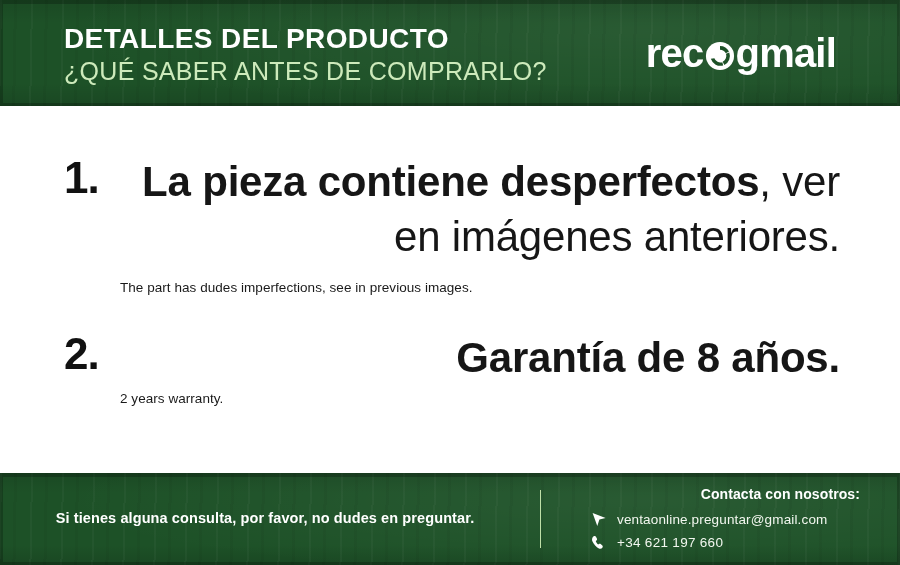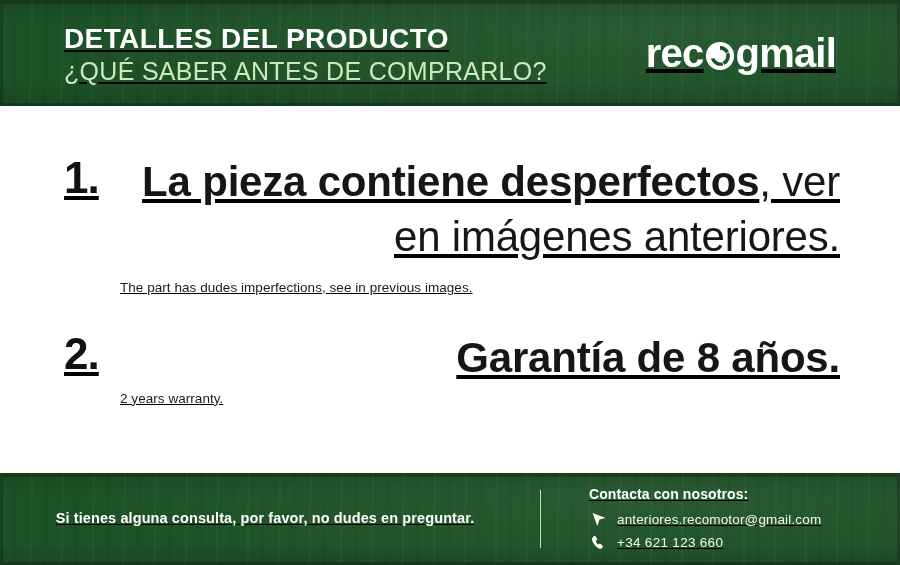--- a/index.html
+++ b/index.html
@@ -12,21 +12,20 @@
     -webkit-font-smoothing: antialiased;
   }
 
   .page {
     position: relative;
     width: 900px;
     height: 565px;
     overflow: hidden;
     background: #ffffff;
     box-sizing: border-box;
-    text-decoration: underline;
   }
 
   
   .green-band {
     position: relative;
     background: #1d5127;
     overflow: hidden;
   }
   .green-band::before {
     
@@ -193,20 +192,21 @@
     flex-direction: column;
     justify-content: center;
   }
   .contact-heading {
     color: #ffffff;
     font-size: 14px;
     font-weight: bold;
     letter-spacing: 0.1px;
     margin: 0 0 9px 0;
     line-height: 1.1;
+    text-align: right;
   }
   .contact-row {
     display: flex;
     align-items: center;
     margin-bottom: 7px;
     line-height: 1;
   }
   .contact-row:last-child { margin-bottom: 0; }
   .contact-icon {
     flex: 0 0 auto;
@@ -285,28 +285,28 @@
 
     <div class="footer-right">
       <p class="contact-heading">Contacta con nosotros:</p>
 
       <div class="contact-row">
         <span class="contact-icon">
           <svg width="16" height="15" viewBox="0 0 16 15" aria-hidden="true">
             <path d="M1.6 1.0 L14.6 6.1 L8.4 7.6 L6.3 13.9 Z" fill="#ffffff"></path>
           </svg>
         </span>
-        <span class="contact-text">anteriores.recomotor@gmail.com</span>
+        <span class="contact-text">ventaonline.preguntar@gmail.com</span>
       </div>
 
       <div class="contact-row">
         <span class="contact-icon">
           <svg width="15" height="15" viewBox="0 0 16 16" aria-hidden="true">
             <path d="M3.0 1.3 C4.2 1.0 5.0 1.2 5.4 2.0 L6.4 4.1 C6.7 4.8 6.5 5.3 5.9 5.8 L5.1 6.4 C5.4 7.6 6.4 9.2 7.6 10.2 L8.5 9.6 C9.1 9.2 9.7 9.2 10.3 9.7 L12.1 11.2 C12.7 11.8 12.7 12.6 12.1 13.5 C11.3 14.7 9.9 15.0 8.4 14.3 C5.6 13.0 2.9 10.0 1.6 7.0 C0.8 5.1 1.0 3.3 2.0 2.0 C2.3 1.6 2.6 1.4 3.0 1.3 Z" fill="#ffffff"></path>
           </svg>
         </span>
-        <span class="contact-text contact-phone">+34 621 123 660</span>
+        <span class="contact-text contact-phone">+34 621 197 660</span>
       </div>
     </div>
 
   </div>
 
 </div>
 
 </body></html>

